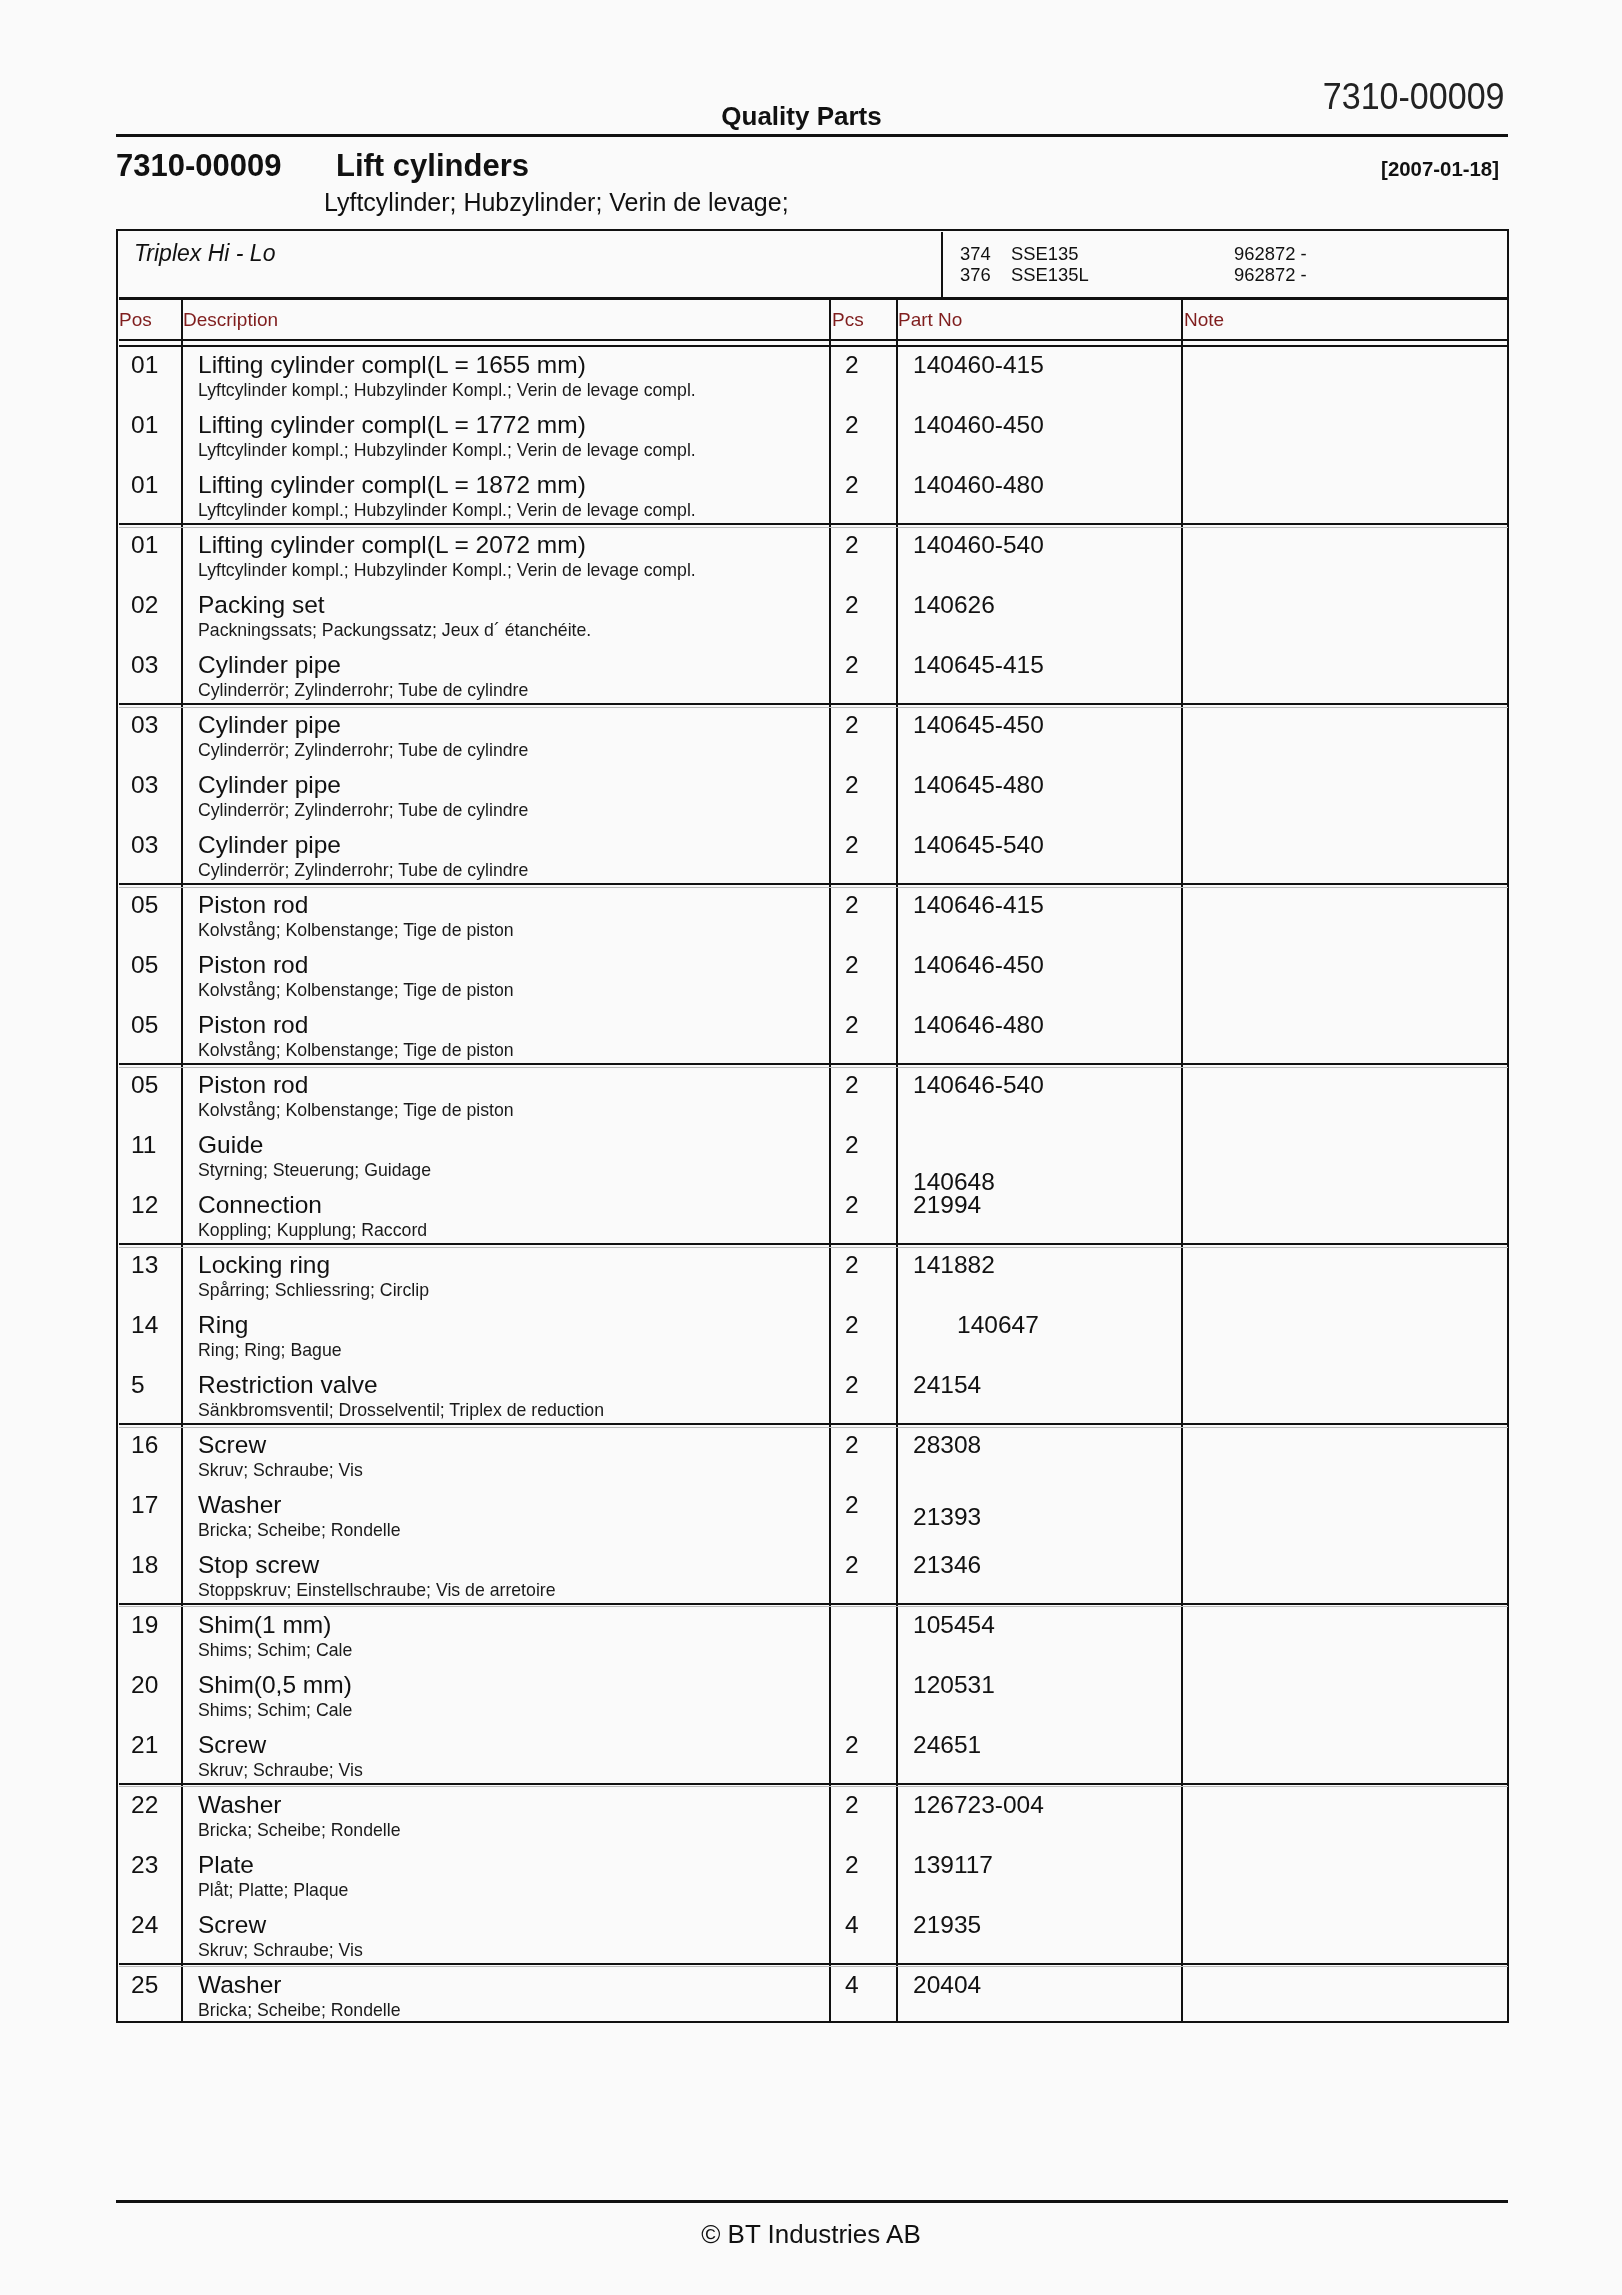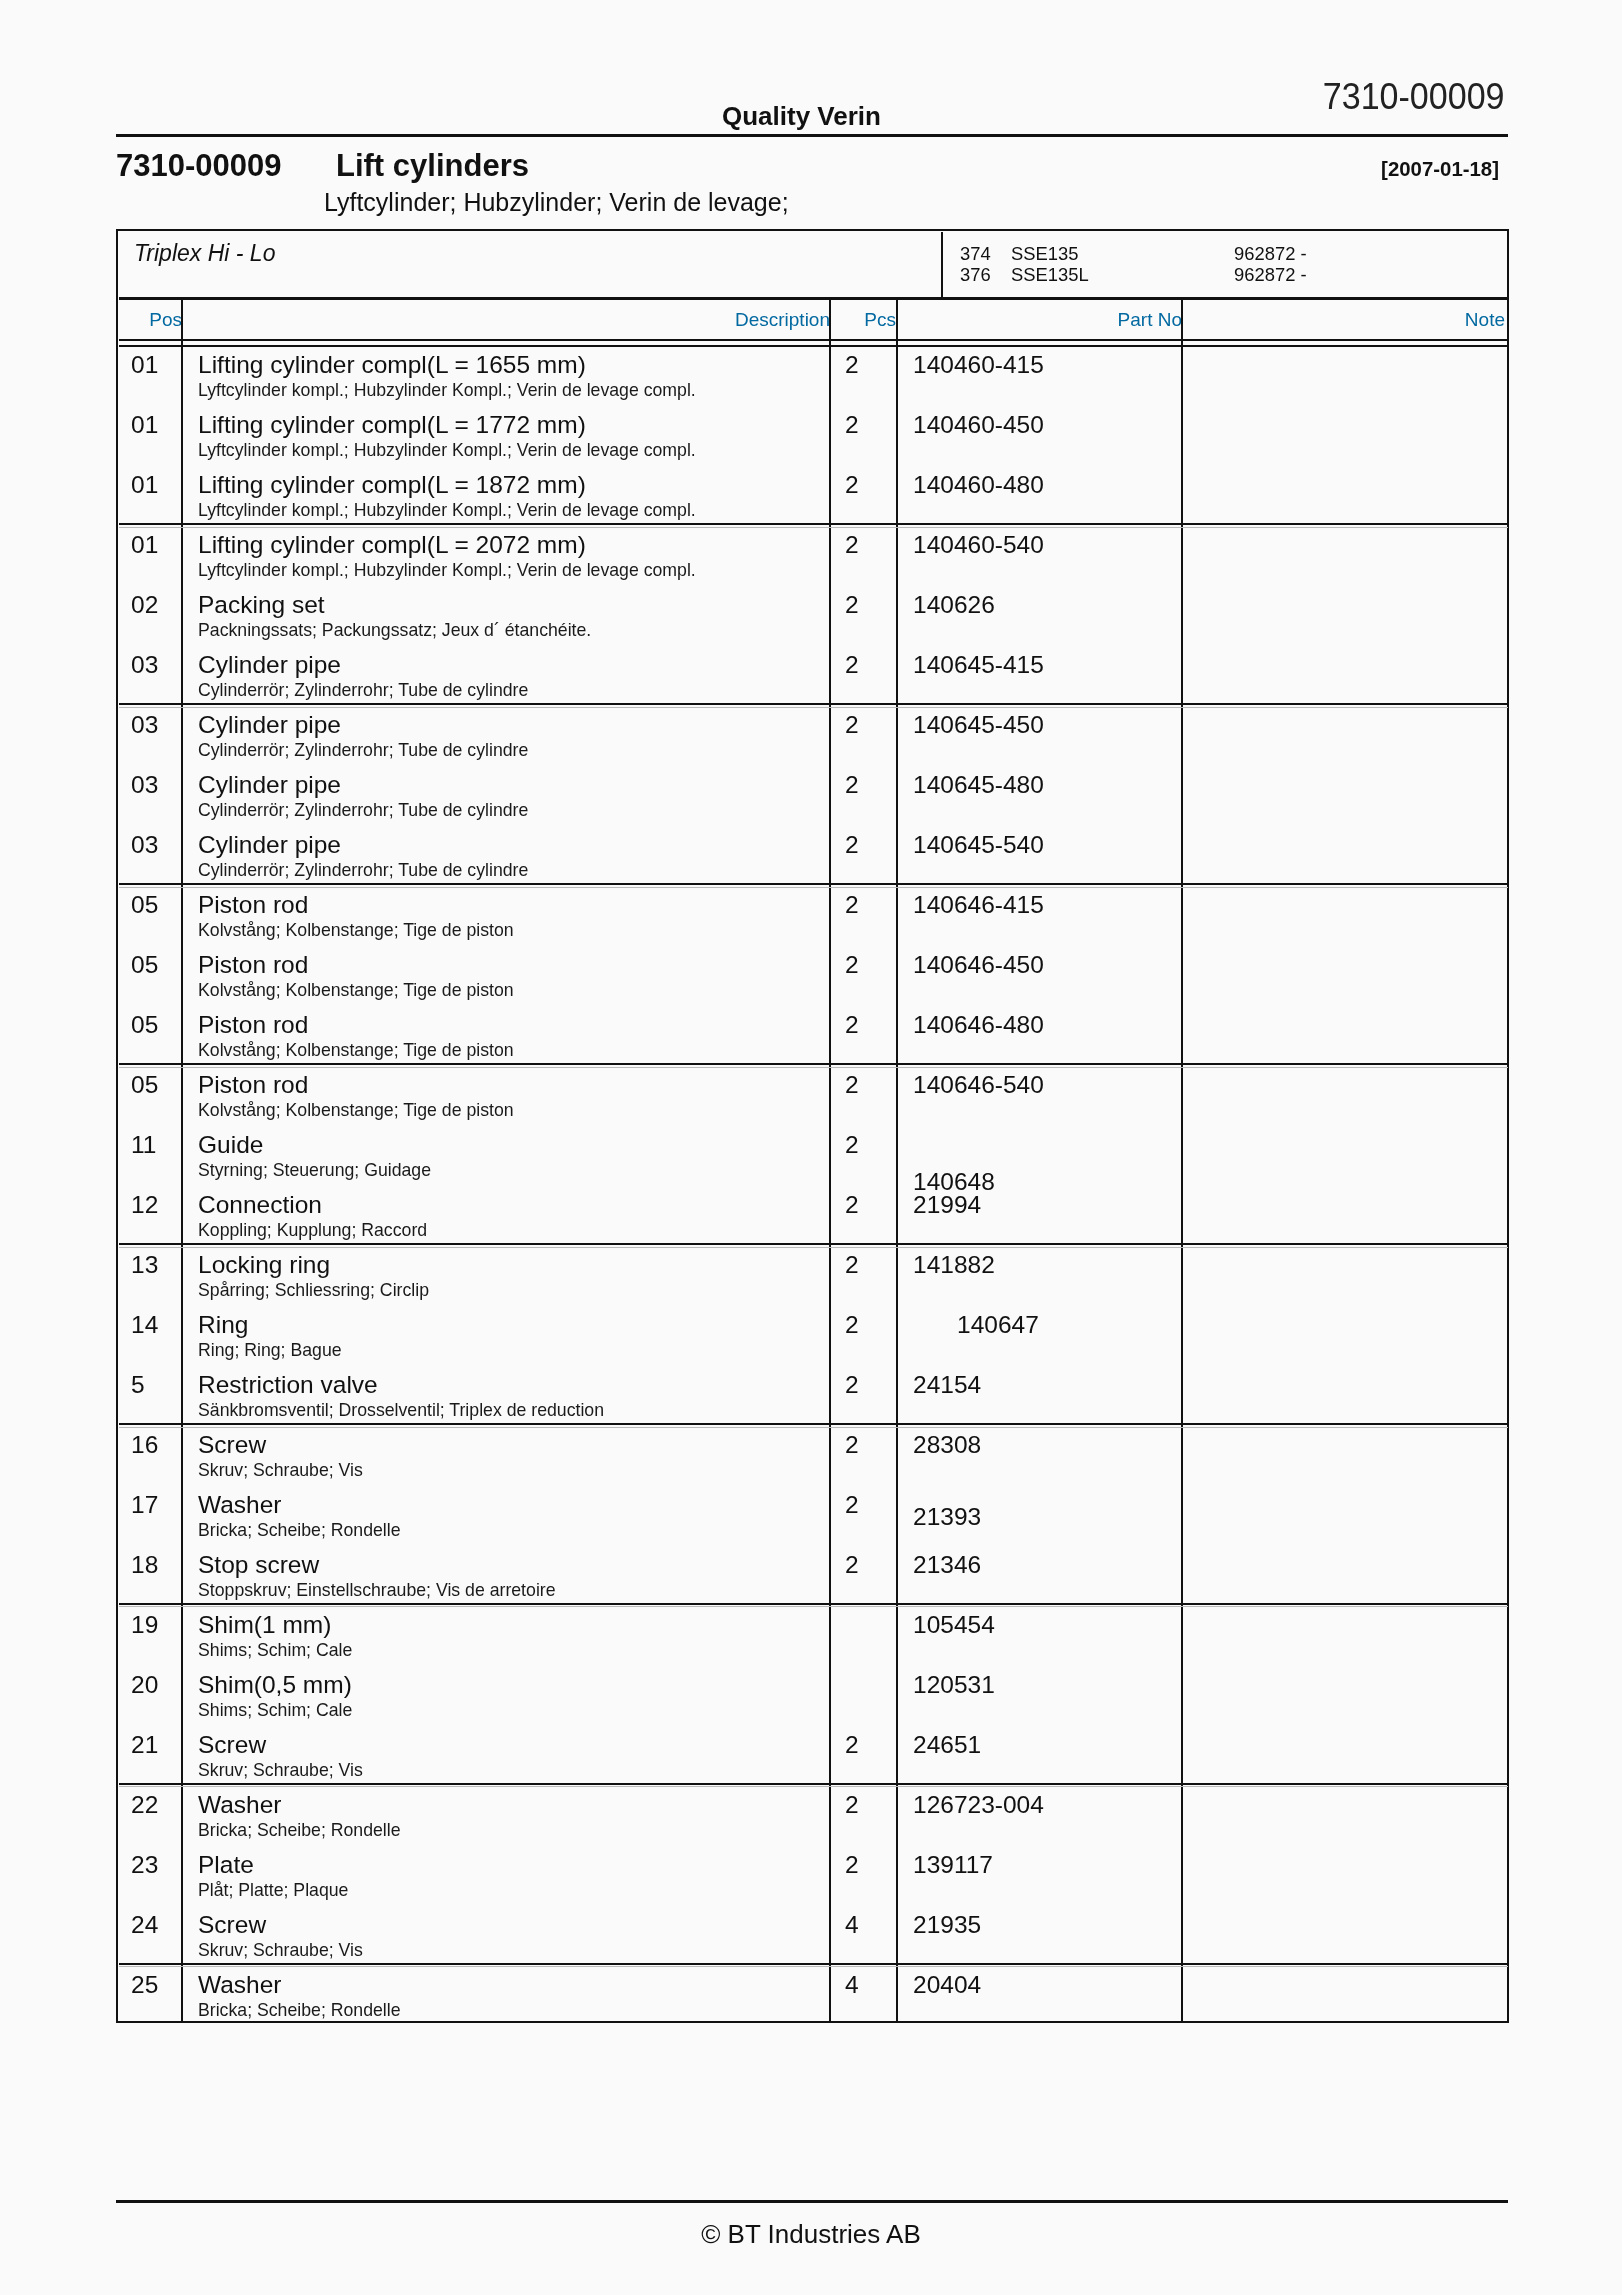--- a/index.html
+++ b/index.html
@@ -54,42 +54,42 @@
     }
     .model-row { font-size: 18.4px; line-height: 22px; }
     .model-code { left: 960px; }
     .model-name { left: 1011px; }
     .model-serial { left: 1234px; }
 
     .hline { left: 119px; width: 1389px; background: #111; }
     .vline { width: 2px; background: #111; }
 
     .colhead {
-      top: 308px; font-size: 19px; line-height: 23px; text-align: right; color: #0369a1;
+      top: 308px; font-size: 19px; line-height: 23px; text-align: left; color: #7f1d1d;
     }
 
     .cell-pos { left: 131px; font-size: 24.5px; line-height: 29px; }
     .cell-desc { left: 198px; font-size: 24.5px; line-height: 29px; }
     .cell-sub { left: 198px; font-size: 17.7px; line-height: 20.4px; color: #1a1a1a; }
     .cell-pcs { left: 845px; font-size: 24.5px; line-height: 29px; }
     .cell-part { left: 913px; font-size: 24.5px; line-height: 29px; }
 
     #footer-rule {
       left: 116px; width: 1392px; top: 2200px; height: 2.7px; background: #111;
     }
     #footer-copyright {
       left: 0; width: 1622px; top: 2219px; text-align: center;
       font-size: 26px; line-height: 30px;
     }
   </style>
 </head>
 <body>
 
 <div id="doc-number-top" class="abs">7310-00009</div>
-<div id="header-title" class="abs">Quality Verin</div>
+<div id="header-title" class="abs">Quality Parts</div>
 <div id="header-rule" class="abs"></div>
 
 <div id="section-number" class="abs">7310-00009</div>
 <div id="section-title" class="abs">Lift cylinders</div>
 <div id="section-date" class="abs">[2007-01-18]</div>
 <div id="section-subtitle" class="abs">Lyftcylinder; Hubzylinder; Verin de levage;</div>
 
 <div id="parts-frame" class="abs"></div>
 
 <div id="model-name" class="abs">Triplex Hi - Lo</div>

